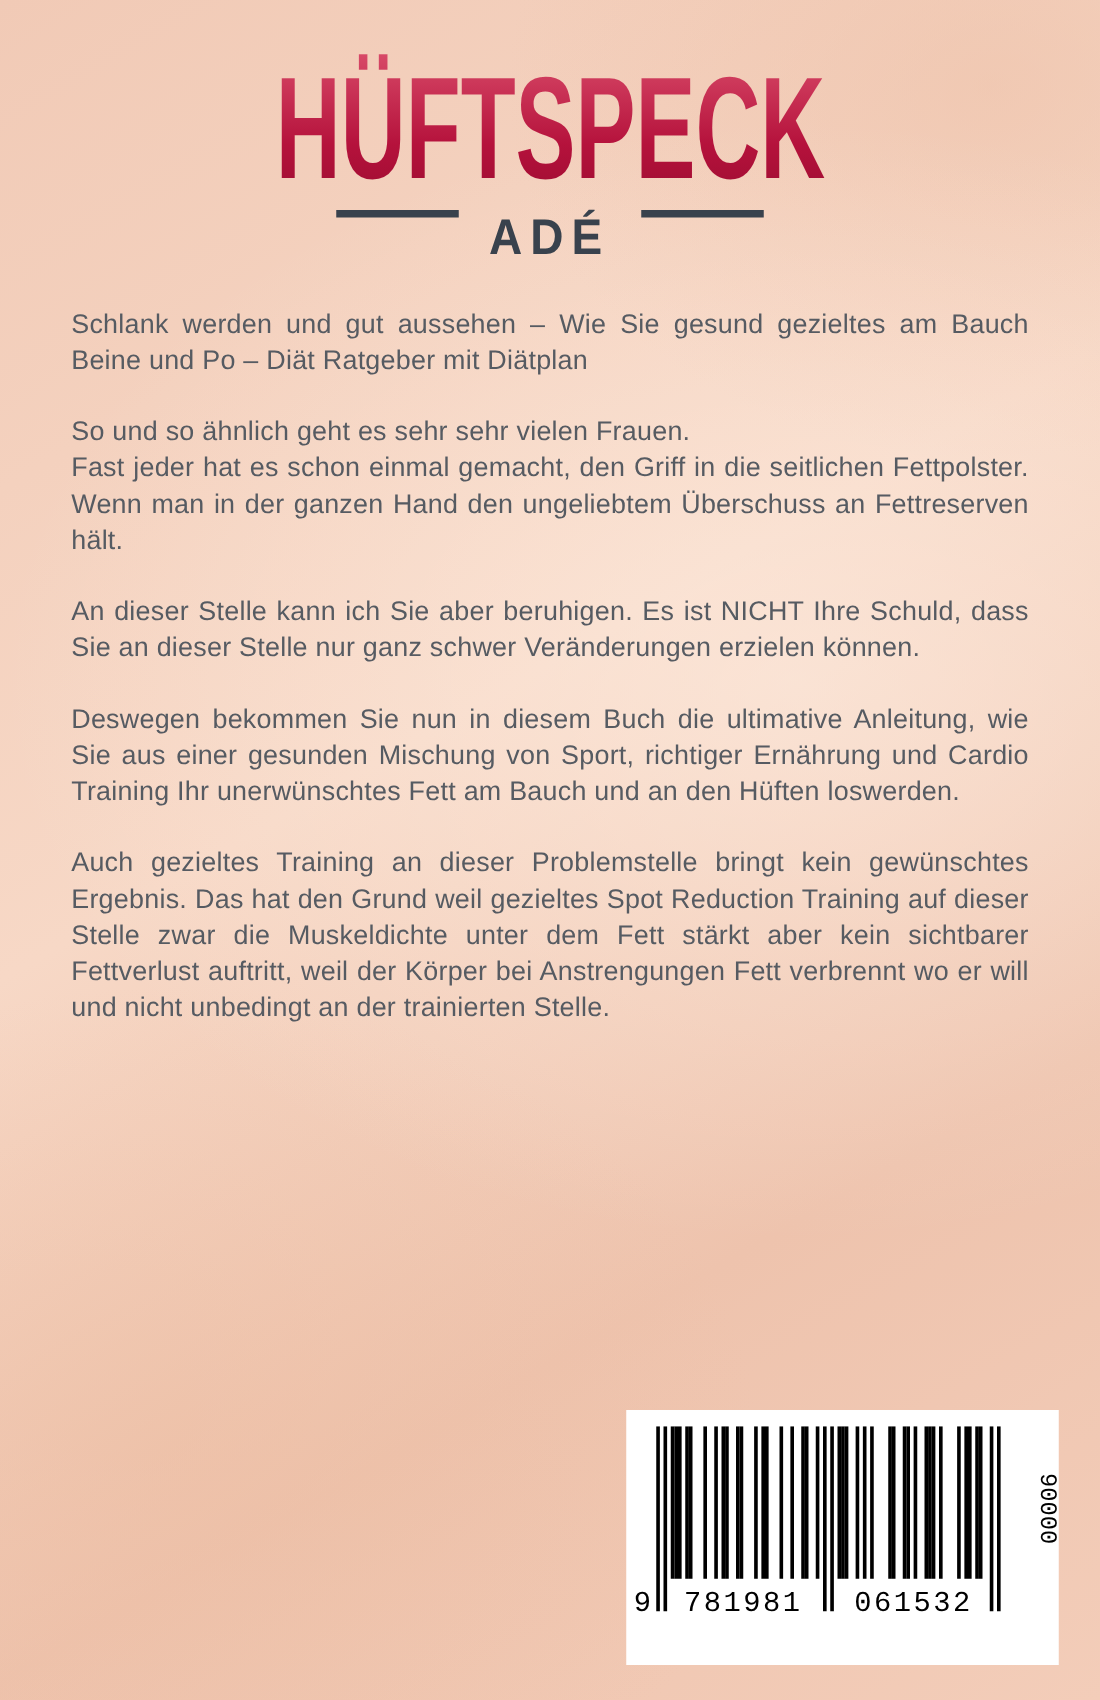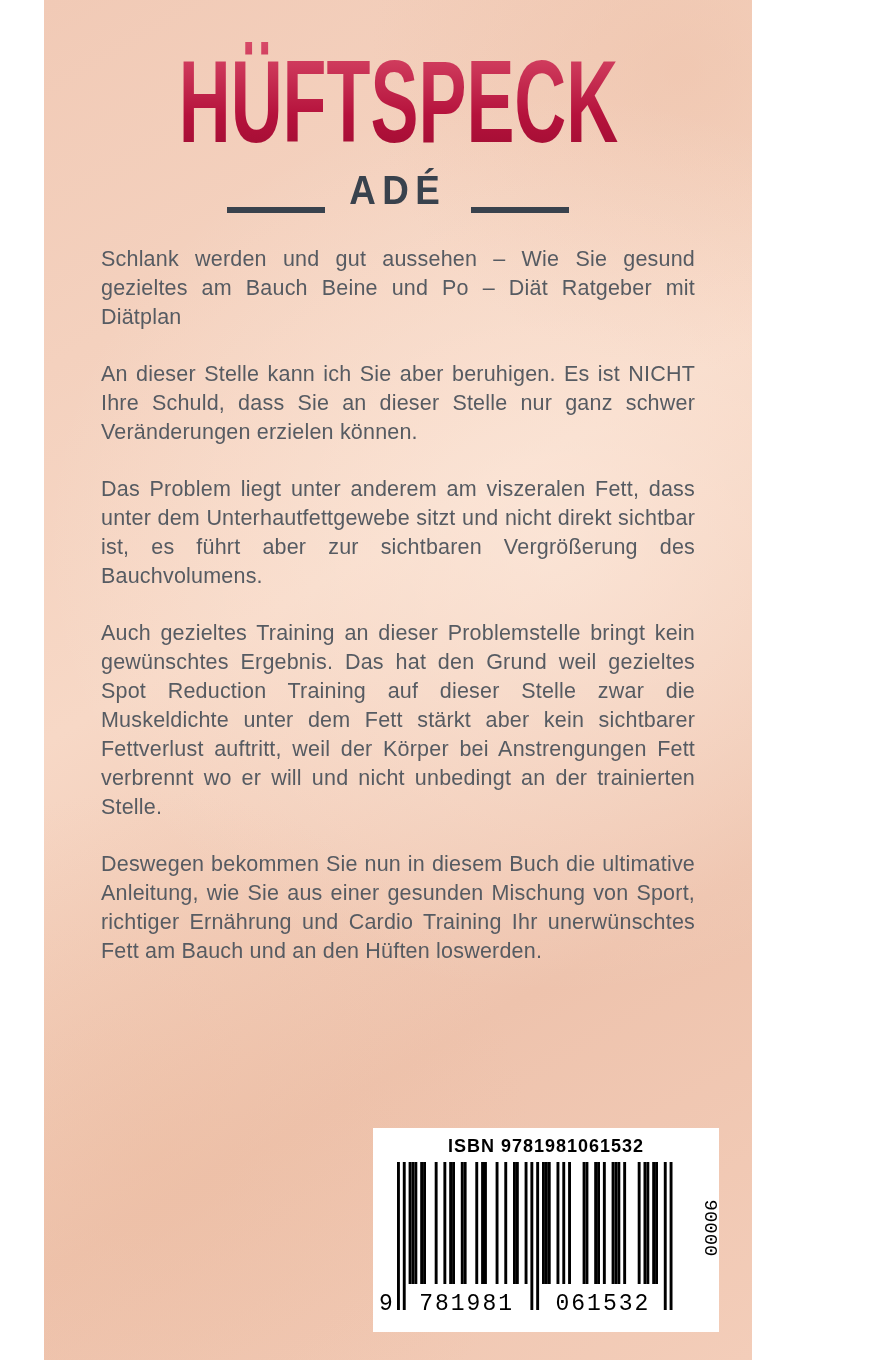--- a/index.html
+++ b/index.html
@@ -1,48 +1,47 @@
 <!DOCTYPE html>
 <html><head>
 <meta charset="utf-8">
 <style>
   * { margin: 0; padding: 0; box-sizing: border-box; }
   body { width: 880px; font-family: "Liberation Sans", sans-serif; }
 
   .page {
     position: relative;
-    width: 708px;
+    width: 880px;
     height: 1360px;
     overflow: hidden;
     background:
       radial-gradient(ellipse 120% 55% at 72% 40%, rgba(255,240,229,0.55), rgba(255,240,229,0) 60%),
       radial-gradient(ellipse 90% 45% at 15% 85%, rgba(236,188,160,0.45), rgba(236,188,160,0) 60%),
       radial-gradient(ellipse 80% 40% at 90% 5%, rgba(236,190,165,0.5), rgba(236,190,165,0) 55%),
       linear-gradient(150deg, #f1cab6 0%, #f7d8c6 42%, #eec3ad 72%, #f3cdb9 100%);
-    margin-left: 44px;
   }
 
   .title-wrap { padding-top: 42px; text-align: center; }
   .title {
     display: inline-block;
     font-size: 116px;
     font-weight: 700;
     line-height: 1.05;
     transform: scaleX(0.62);
     transform-origin: 50% 50%;
     background: linear-gradient(180deg, #d84a68 0%, #b5123c 60%, #9d0c31 100%);
     -webkit-background-clip: text;
     background-clip: text;
     color: transparent;
     white-space: nowrap;
   }
 
   .subtitle-row {
     display: flex;
-    align-items: flex-end;
+    align-items: flex-start;
     justify-content: center;
     margin-top: 4px;
   }
   .subtitle-line { width: 98px; height: 6px; background: #39424d; }
   .subtitle {
     font-size: 40px;
     font-weight: 700;
     letter-spacing: 7px;
     color: #39424d;
     margin: 0 20px;
@@ -111,28 +110,27 @@
     <div class="title">HÜFTSPECK</div>
     <div class="subtitle-row">
       <span class="subtitle-line"></span>
       <span class="subtitle">ADÉ</span>
       <span class="subtitle-line"></span>
     </div>
   </div>
 
   <div class="body-text">
       <p class="para">Schlank werden und gut aussehen – Wie Sie gesund gezieltes am Bauch Beine und Po – Diät Ratgeber mit Diätplan</p>
+      <p class="para">So und so ähnlich geht es sehr sehr vielen Frauen.<br>Fast jeder hat es schon einmal gemacht, den Griff in die seitlichen Fettpolster. Wenn man in der ganzen Hand den ungeliebtem Überschuss an Fettreserven hält.</p>
       <p class="para">An dieser Stelle kann ich Sie aber beruhigen. Es ist NICHT Ihre Schuld, dass Sie an dieser Stelle nur ganz schwer Veränderungen erzielen können.</p>
-      <p class="para">Das Problem liegt unter anderem am viszeralen Fett, dass unter dem Unterhautfettgewebe sitzt und nicht direkt sichtbar ist, es führt aber zur sichtbaren Vergrößerung des Bauchvolumens.</p>
+      <p class="para">Deswegen bekommen Sie nun in diesem Buch die ultimative Anleitung, wie Sie aus einer gesunden Mischung von Sport, richtiger Ernährung und Cardio Training Ihr unerwünschtes Fett am Bauch und an den Hüften loswerden.</p>
       <p class="para">Auch gezieltes Training an dieser Problemstelle bringt kein gewünschtes Ergebnis. Das hat den Grund weil gezieltes Spot Reduction Training auf dieser Stelle zwar die Muskeldichte unter dem Fett stärkt aber kein sichtbarer Fettverlust auftritt, weil der Körper bei Anstrengungen Fett verbrennt wo er will und nicht unbedingt an der trainierten Stelle.</p>
-      <p class="para">Deswegen bekommen Sie nun in diesem Buch die ultimative Anleitung, wie Sie aus einer gesunden Mischung von Sport, richtiger Ernährung und Cardio Training Ihr unerwünschtes Fett am Bauch und an den Hüften loswerden.</p>
     </div>
 
   <div class="barcode-box">
-    <div class="isbn">ISBN 9781981061532</div>
     <div class="barcode-row">
       <svg class="barcode-svg" width="302" height="152" viewBox="0 0 302 152" xmlns="http://www.w3.org/2000/svg">
           <rect x="18.00" y="0" width="2.9" height="148"></rect>
           <rect x="23.80" y="0" width="2.9" height="148"></rect>
           <rect x="29.60" y="0" width="2.9" height="122"></rect>
           <rect x="32.50" y="0" width="2.9" height="122"></rect>
           <rect x="35.40" y="0" width="2.9" height="122"></rect>
           <rect x="41.20" y="0" width="2.9" height="122"></rect>
           <rect x="44.10" y="0" width="2.9" height="122"></rect>
           <rect x="55.70" y="0" width="2.9" height="122"></rect>

